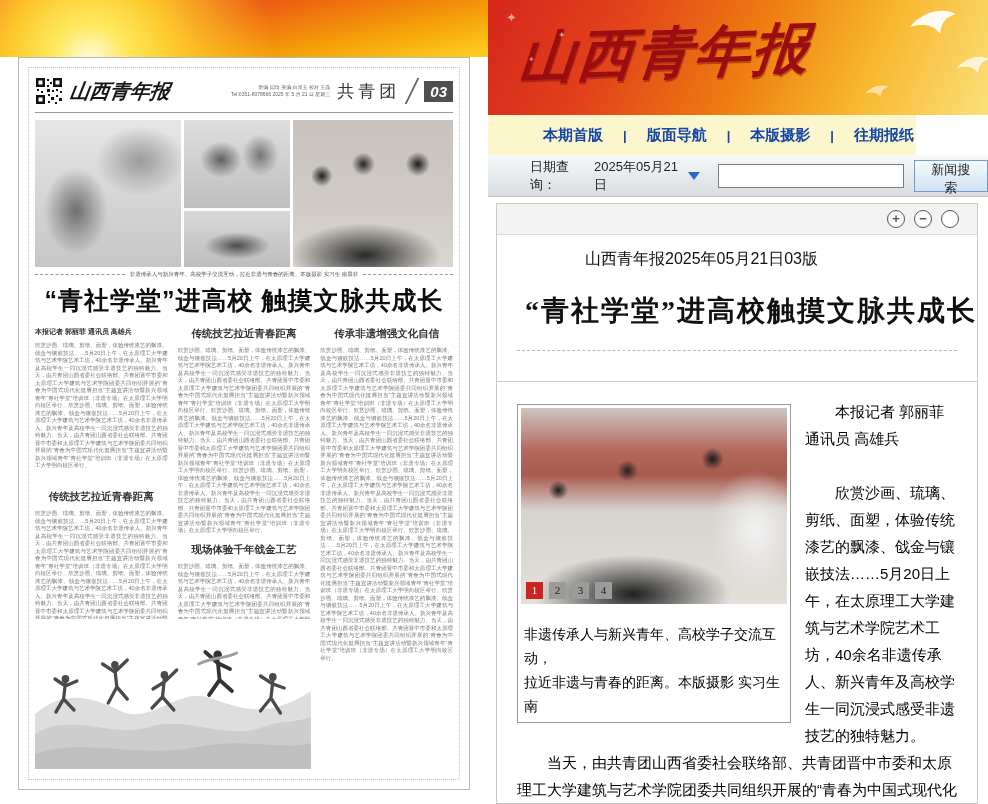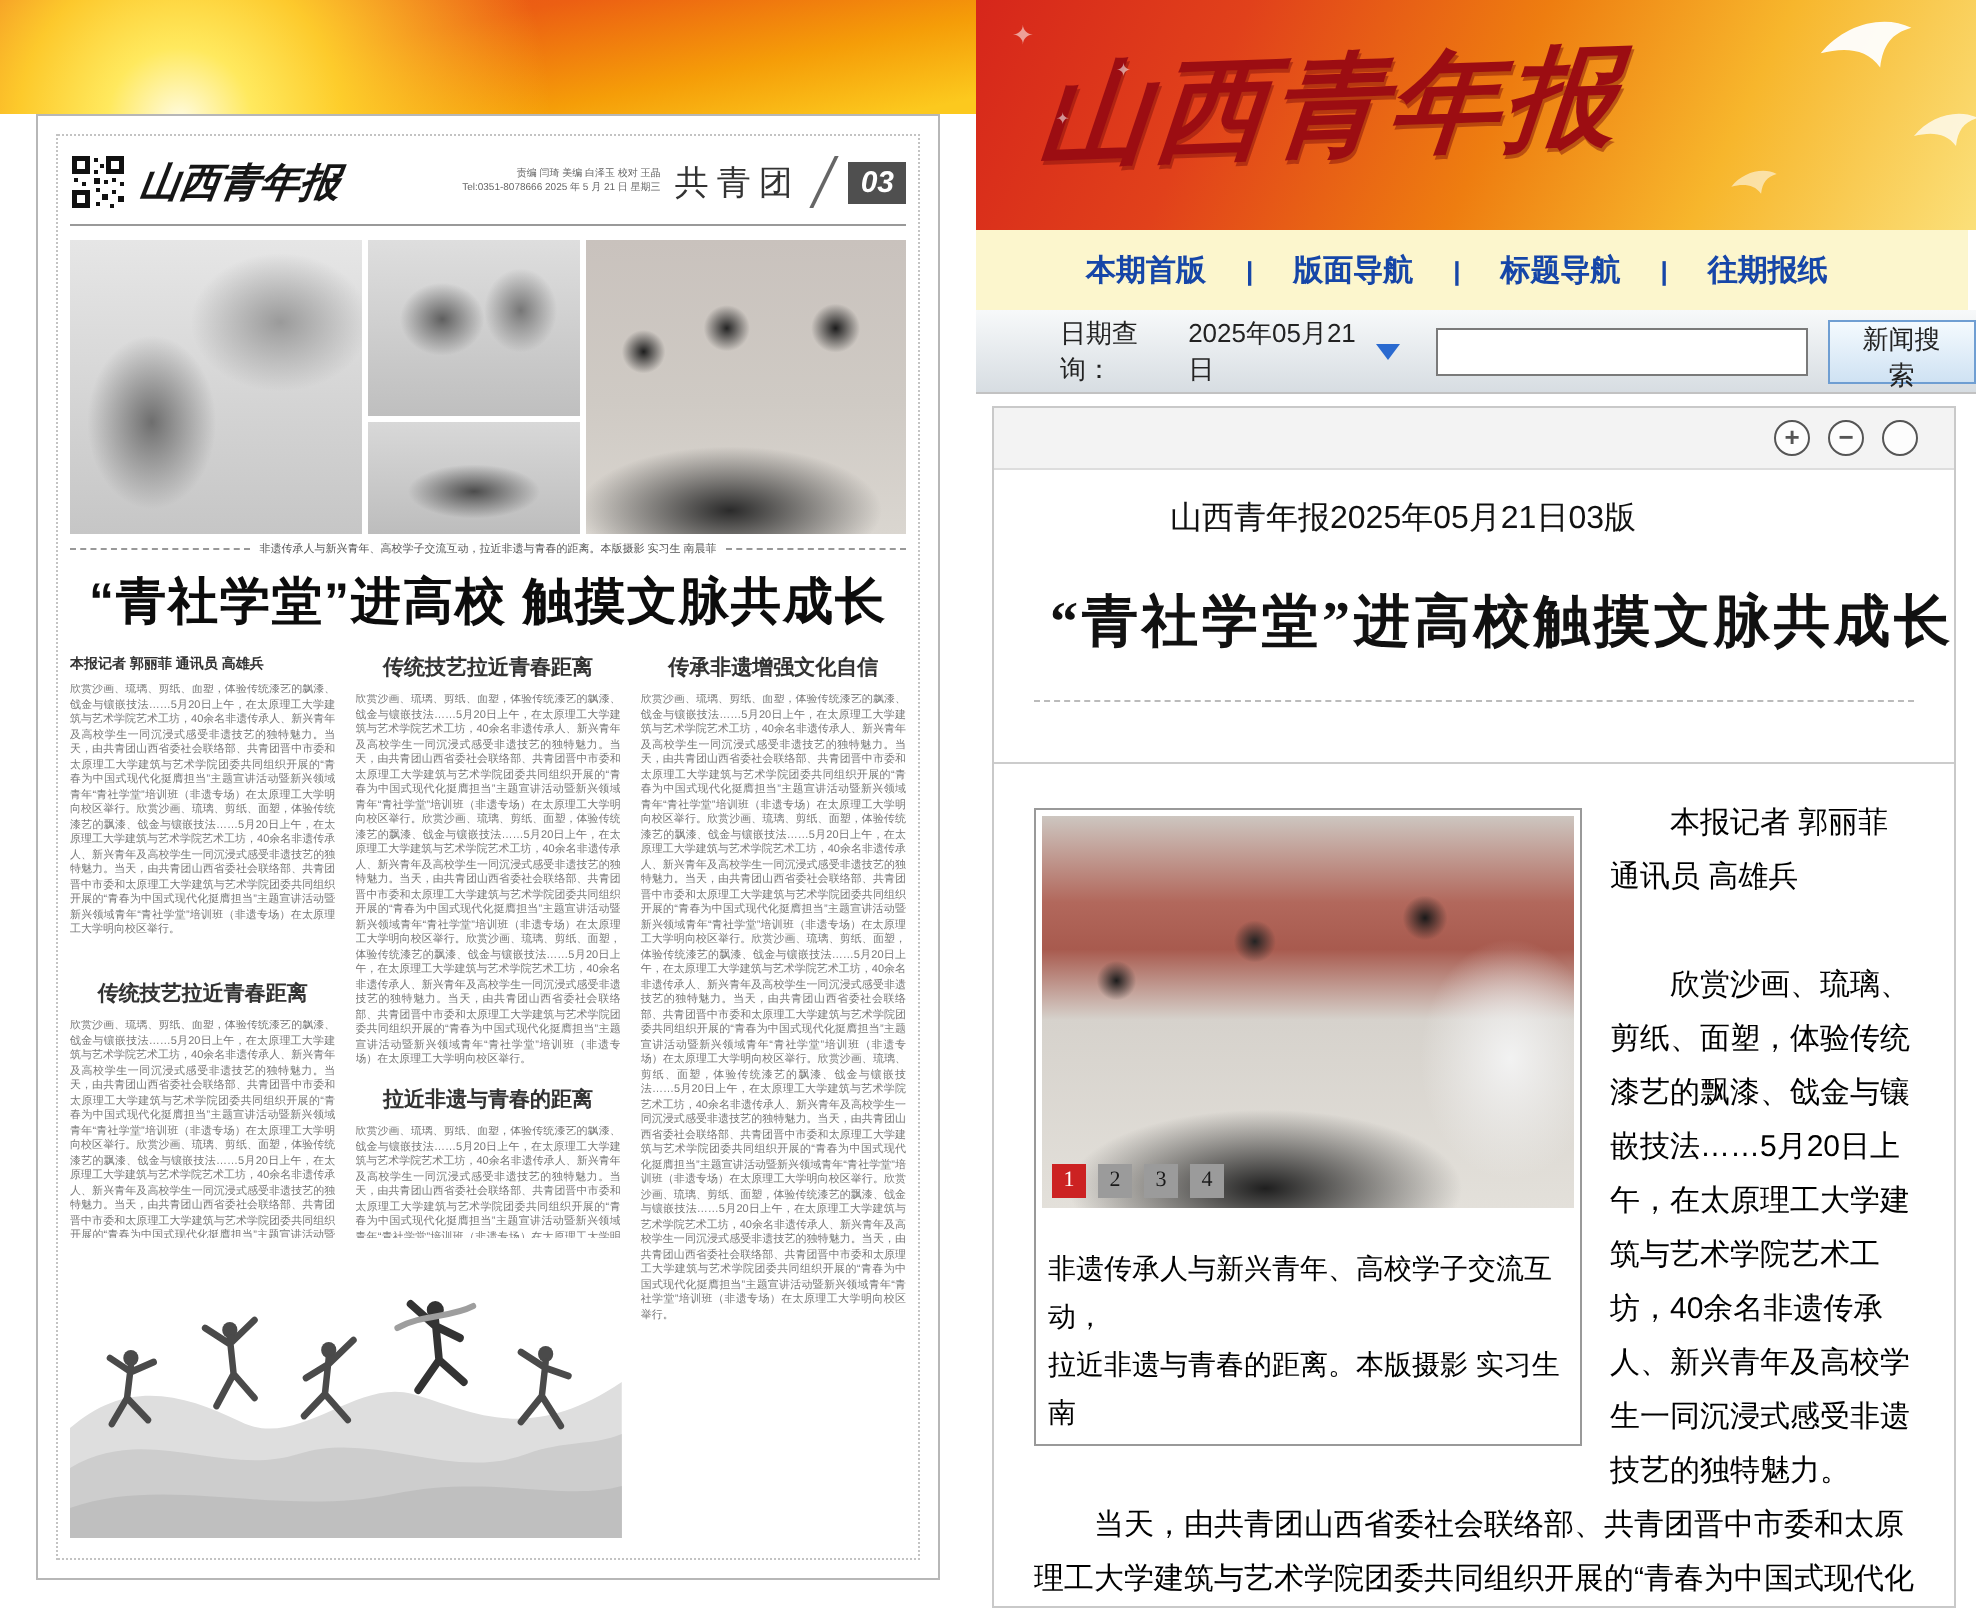--- a/index.html
+++ b/index.html
@@ -17,21 +17,21 @@
   .brand { position:absolute; left:32px; top:16px; font-family:"Liberation Serif", serif;
     font-size:56px; font-weight:bold; font-style:italic; color:#9c0d12;
     transform:skewX(-7deg) rotate(-2deg); text-shadow:1px 2px 0 rgba(122,10,12,.45); letter-spacing:2px; }
   .dove { position:absolute; fill:#fff; }
   .dove.d1 { right:22px; top:4px; opacity:.95; }
   .dove.d2 { right:-8px; top:52px; opacity:.75; }
   .dove.d3 { right:95px; top:82px; opacity:.55; }
   .spark { position:absolute; color:#fff; opacity:.55; font-size:13px; }
 
   
-  .navbar { position:absolute; left:488px; top:115px; width:496px; height:40px;
+  .navbar { position:absolute; left:488px; top:115px; width:428px; height:40px;
     background:#fcf6cd; display:flex; align-items:center; padding-left:55px; }
   .navbar a { font-size:15px; font-weight:bold; color:#1646a8; text-decoration:none; }
   .navbar .sep { color:#1646a8; font-weight:bold; margin:0 20px; font-size:13px; }
   .searchbar { position:absolute; left:488px; top:155px; width:500px; height:42px;
     background:linear-gradient(180deg,#f7f9fa,#d7dde2); border-bottom:1px solid #c2c2c2;
     display:flex; align-items:center; padding-left:42px; }
   .searchbar .lbl { font-size:13px; color:#222; }
   .searchbar .date { font-size:13px; color:#222; margin-left:6px; cursor:pointer; }
   .chev { width:0; height:0; border-left:6px solid transparent; border-right:6px solid transparent;
     border-top:8px solid #2a6ad0; margin-left:7px; cursor:pointer; }
@@ -135,21 +135,21 @@
     <span class="spark" style="left:18px;top:10px">✦</span>
     <span class="spark" style="left:70px;top:30px;font-size:9px">✦</span>
     <span class="spark" style="left:40px;top:55px;font-size:8px">✦</span>
   </div>
 
   <div class="navbar">
     <a href="#">本期首版</a>
     <span class="sep">|</span>
     <a href="#">版面导航</a>
     <span class="sep">|</span>
-    <a href="#">标题导航</a>
+    <a href="#">本版摄影</a>
     <span class="sep">|</span>
     <a href="#">往期报纸</a>
   </div>
 
   <div class="searchbar">
     <span class="lbl">日期查询：</span>
     <span class="date">2025年05月21日</span>
     <span class="chev"></span>
     <input type="text" style="">
     <button>新闻搜索</button>
@@ -210,21 +210,21 @@
       <div class="p-cols">
         <div class="pcol">
           <div class="p-byline">本报记者 郭丽菲 通讯员 高雄兵</div>
           <div class="p-fill f140">欣赏沙画、琉璃、剪纸、面塑，体验传统漆艺的飘漆、戗金与镶嵌技法……5月20日上午，在太原理工大学建筑与艺术学院艺术工坊，40余名非遗传承人、新兴青年及高校学生一同沉浸式感受非遗技艺的独特魅力。当天，由共青团山西省委社会联络部、共青团晋中市委和太原理工大学建筑与艺术学院团委共同组织开展的“青春为中国式现代化挺膺担当”主题宣讲活动暨新兴领域青年“青社学堂”培训班（非遗专场）在太原理工大学明向校区举行。欣赏沙画、琉璃、剪纸、面塑，体验传统漆艺的飘漆、戗金与镶嵌技法……5月20日上午，在太原理工大学建筑与艺术学院艺术工坊，40余名非遗传承人、新兴青年及高校学生一同沉浸式感受非遗技艺的独特魅力。当天，由共青团山西省委社会联络部、共青团晋中市委和太原理工大学建筑与艺术学院团委共同组织开展的“青春为中国式现代化挺膺担当”主题宣讲活动暨新兴领域青年“青社学堂”培训班（非遗专场）在太原理工大学明向校区举行。</div>
           <div class="p-sub">传统技艺拉近青春距离</div>
           <div class="p-fill f238">欣赏沙画、琉璃、剪纸、面塑，体验传统漆艺的飘漆、戗金与镶嵌技法……5月20日上午，在太原理工大学建筑与艺术学院艺术工坊，40余名非遗传承人、新兴青年及高校学生一同沉浸式感受非遗技艺的独特魅力。当天，由共青团山西省委社会联络部、共青团晋中市委和太原理工大学建筑与艺术学院团委共同组织开展的“青春为中国式现代化挺膺担当”主题宣讲活动暨新兴领域青年“青社学堂”培训班（非遗专场）在太原理工大学明向校区举行。欣赏沙画、琉璃、剪纸、面塑，体验传统漆艺的飘漆、戗金与镶嵌技法……5月20日上午，在太原理工大学建筑与艺术学院艺术工坊，40余名非遗传承人、新兴青年及高校学生一同沉浸式感受非遗技艺的独特魅力。当天，由共青团山西省委社会联络部、共青团晋中市委和太原理工大学建筑与艺术学院团委共同组织开展的“青春为中国式现代化挺膺担当”主题宣讲活动暨新兴领域青年“青社学堂”培训班（非遗专场）在太原理工大学明向校区举行。欣赏沙画、琉璃、剪纸、面塑，体验传统漆艺的飘漆、戗金与镶嵌技法……5月20日上午，在太原理工大学建筑与艺术学院艺术工坊，40余名非遗传承人、新兴青年及高校学生一同沉浸式感受非遗技艺的独特魅力。当天，由共青团山西省委社会联络部、共青团晋中市委和太原理工大学建筑与艺术学院团委共同组织开展的“青春为中国式现代化挺膺担当”主题宣讲活动暨新兴领域青年“青社学堂”培训班（非遗专场）在太原理工大学明向校区举行。</div>
         </div>
         <div class="pcol">
           <div class="p-sub" style="margin-top:0">传统技艺拉近青春距离</div>
           <div class="p-fill f188">欣赏沙画、琉璃、剪纸、面塑，体验传统漆艺的飘漆、戗金与镶嵌技法……5月20日上午，在太原理工大学建筑与艺术学院艺术工坊，40余名非遗传承人、新兴青年及高校学生一同沉浸式感受非遗技艺的独特魅力。当天，由共青团山西省委社会联络部、共青团晋中市委和太原理工大学建筑与艺术学院团委共同组织开展的“青春为中国式现代化挺膺担当”主题宣讲活动暨新兴领域青年“青社学堂”培训班（非遗专场）在太原理工大学明向校区举行。欣赏沙画、琉璃、剪纸、面塑，体验传统漆艺的飘漆、戗金与镶嵌技法……5月20日上午，在太原理工大学建筑与艺术学院艺术工坊，40余名非遗传承人、新兴青年及高校学生一同沉浸式感受非遗技艺的独特魅力。当天，由共青团山西省委社会联络部、共青团晋中市委和太原理工大学建筑与艺术学院团委共同组织开展的“青春为中国式现代化挺膺担当”主题宣讲活动暨新兴领域青年“青社学堂”培训班（非遗专场）在太原理工大学明向校区举行。欣赏沙画、琉璃、剪纸、面塑，体验传统漆艺的飘漆、戗金与镶嵌技法……5月20日上午，在太原理工大学建筑与艺术学院艺术工坊，40余名非遗传承人、新兴青年及高校学生一同沉浸式感受非遗技艺的独特魅力。当天，由共青团山西省委社会联络部、共青团晋中市委和太原理工大学建筑与艺术学院团委共同组织开展的“青春为中国式现代化挺膺担当”主题宣讲活动暨新兴领域青年“青社学堂”培训班（非遗专场）在太原理工大学明向校区举行。</div>
-          <div class="p-sub">拉近非遗与青春的距离</div>
+          <div class="p-sub">现场体验千年戗金工艺</div>
           <div class="p-fill f180">欣赏沙画、琉璃、剪纸、面塑，体验传统漆艺的飘漆、戗金与镶嵌技法……5月20日上午，在太原理工大学建筑与艺术学院艺术工坊，40余名非遗传承人、新兴青年及高校学生一同沉浸式感受非遗技艺的独特魅力。当天，由共青团山西省委社会联络部、共青团晋中市委和太原理工大学建筑与艺术学院团委共同组织开展的“青春为中国式现代化挺膺担当”主题宣讲活动暨新兴领域青年“青社学堂”培训班（非遗专场）在太原理工大学明向校区举行。欣赏沙画、琉璃、剪纸、面塑，体验传统漆艺的飘漆、戗金与镶嵌技法……5月20日上午，在太原理工大学建筑与艺术学院艺术工坊，40余名非遗传承人、新兴青年及高校学生一同沉浸式感受非遗技艺的独特魅力。当天，由共青团山西省委社会联络部、共青团晋中市委和太原理工大学建筑与艺术学院团委共同组织开展的“青春为中国式现代化挺膺担当”主题宣讲活动暨新兴领域青年“青社学堂”培训班（非遗专场）在太原理工大学明向校区举行。欣赏沙画、琉璃、剪纸、面塑，体验传统漆艺的飘漆、戗金与镶嵌技法……5月20日上午，在太原理工大学建筑与艺术学院艺术工坊，40余名非遗传承人、新兴青年及高校学生一同沉浸式感受非遗技艺的独特魅力。当天，由共青团山西省委社会联络部、共青团晋中市委和太原理工大学建筑与艺术学院团委共同组织开展的“青春为中国式现代化挺膺担当”主题宣讲活动暨新兴领域青年“青社学堂”培训班（非遗专场）在太原理工大学明向校区举行。</div>
         </div>
         <div class="pcol">
           <div class="p-sub" style="margin-top:0">传承非遗增强文化自信</div>
           <div class="p-fill f420">欣赏沙画、琉璃、剪纸、面塑，体验传统漆艺的飘漆、戗金与镶嵌技法……5月20日上午，在太原理工大学建筑与艺术学院艺术工坊，40余名非遗传承人、新兴青年及高校学生一同沉浸式感受非遗技艺的独特魅力。当天，由共青团山西省委社会联络部、共青团晋中市委和太原理工大学建筑与艺术学院团委共同组织开展的“青春为中国式现代化挺膺担当”主题宣讲活动暨新兴领域青年“青社学堂”培训班（非遗专场）在太原理工大学明向校区举行。欣赏沙画、琉璃、剪纸、面塑，体验传统漆艺的飘漆、戗金与镶嵌技法……5月20日上午，在太原理工大学建筑与艺术学院艺术工坊，40余名非遗传承人、新兴青年及高校学生一同沉浸式感受非遗技艺的独特魅力。当天，由共青团山西省委社会联络部、共青团晋中市委和太原理工大学建筑与艺术学院团委共同组织开展的“青春为中国式现代化挺膺担当”主题宣讲活动暨新兴领域青年“青社学堂”培训班（非遗专场）在太原理工大学明向校区举行。欣赏沙画、琉璃、剪纸、面塑，体验传统漆艺的飘漆、戗金与镶嵌技法……5月20日上午，在太原理工大学建筑与艺术学院艺术工坊，40余名非遗传承人、新兴青年及高校学生一同沉浸式感受非遗技艺的独特魅力。当天，由共青团山西省委社会联络部、共青团晋中市委和太原理工大学建筑与艺术学院团委共同组织开展的“青春为中国式现代化挺膺担当”主题宣讲活动暨新兴领域青年“青社学堂”培训班（非遗专场）在太原理工大学明向校区举行。欣赏沙画、琉璃、剪纸、面塑，体验传统漆艺的飘漆、戗金与镶嵌技法……5月20日上午，在太原理工大学建筑与艺术学院艺术工坊，40余名非遗传承人、新兴青年及高校学生一同沉浸式感受非遗技艺的独特魅力。当天，由共青团山西省委社会联络部、共青团晋中市委和太原理工大学建筑与艺术学院团委共同组织开展的“青春为中国式现代化挺膺担当”主题宣讲活动暨新兴领域青年“青社学堂”培训班（非遗专场）在太原理工大学明向校区举行。欣赏沙画、琉璃、剪纸、面塑，体验传统漆艺的飘漆、戗金与镶嵌技法……5月20日上午，在太原理工大学建筑与艺术学院艺术工坊，40余名非遗传承人、新兴青年及高校学生一同沉浸式感受非遗技艺的独特魅力。当天，由共青团山西省委社会联络部、共青团晋中市委和太原理工大学建筑与艺术学院团委共同组织开展的“青春为中国式现代化挺膺担当”主题宣讲活动暨新兴领域青年“青社学堂”培训班（非遗专场）在太原理工大学明向校区举行。</div>
         </div>
 
         <div class="p-illustration">
           <svg width="100%" height="100%" viewBox="0 0 290 150" preserveAspectRatio="none">
             <path d="M0,95 C30,70 60,78 90,92 C120,106 150,70 180,78 C210,86 240,104 290,72 L290,150 L0,150 Z" fill="#dedede"></path>

